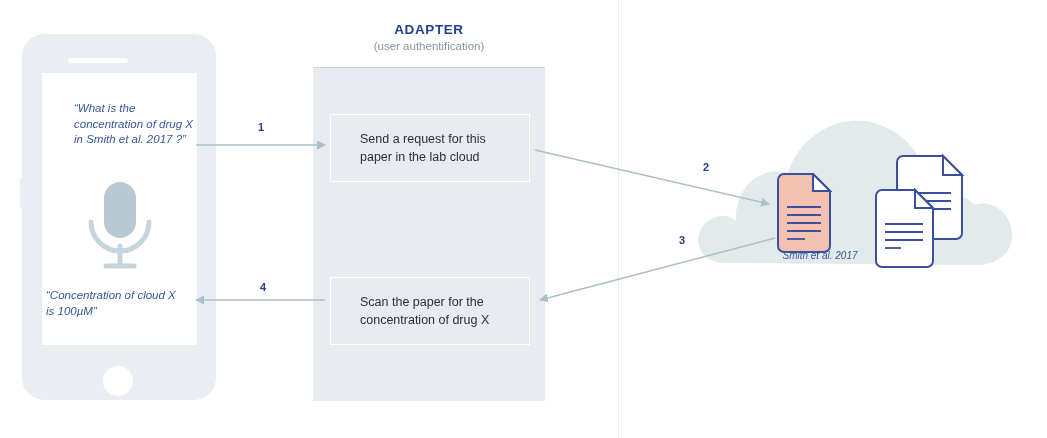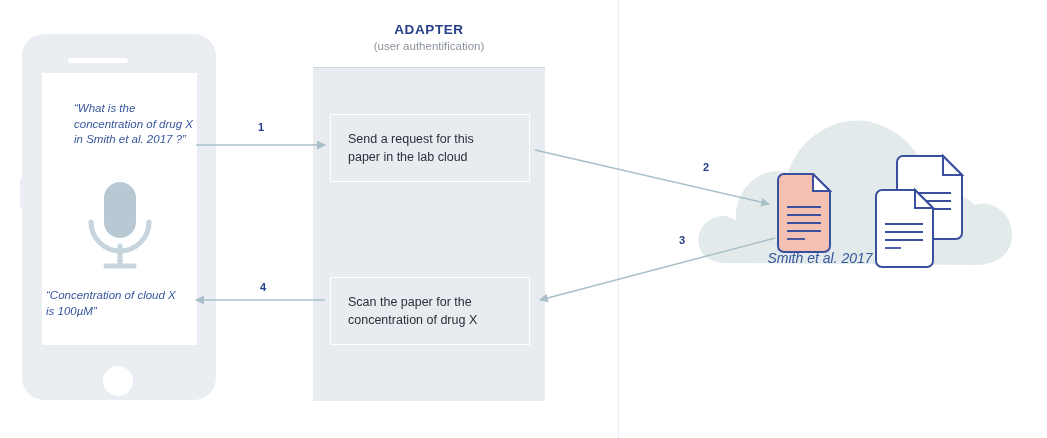--- a/index.html
+++ b/index.html
@@ -113,21 +113,21 @@
     height: 333px;
     background: #e8ebef;
     border-top: 1.5px solid #cfd5dc;
   }
   .adapter-box {
     position: absolute;
     border: 1.5px solid #ffffff;
     box-sizing: border-box;
     display: flex;
     align-items: center;
-    padding-left: 17px;
+    padding-left: 29px;
     font-size: 12.5px;
     line-height: 18px;
     color: #2b2f38;
     white-space: pre-line;
   }
   #adapter-box-1 { left: 330px; top: 114px; width: 200px; height: 68px; }
   #adapter-box-2 { left: 330px; top: 277px; width: 200px; height: 68px; }
 
   
   #divider {
@@ -147,21 +147,21 @@
     width: 330px;
     height: 200px;
   }
   #doc-label {
     position: absolute;
     left: 760px;
     top: 250px;
     width: 120px;
     text-align: center;
     font-style: italic;
-    font-size: 14px;
+    font-size: 10px;
     color: #36569c;
   }
 
   
   #caption {
     position: absolute;
     left: 697px;
     top: 310px;
     width: 330px;
     font-size: 10.2px;

